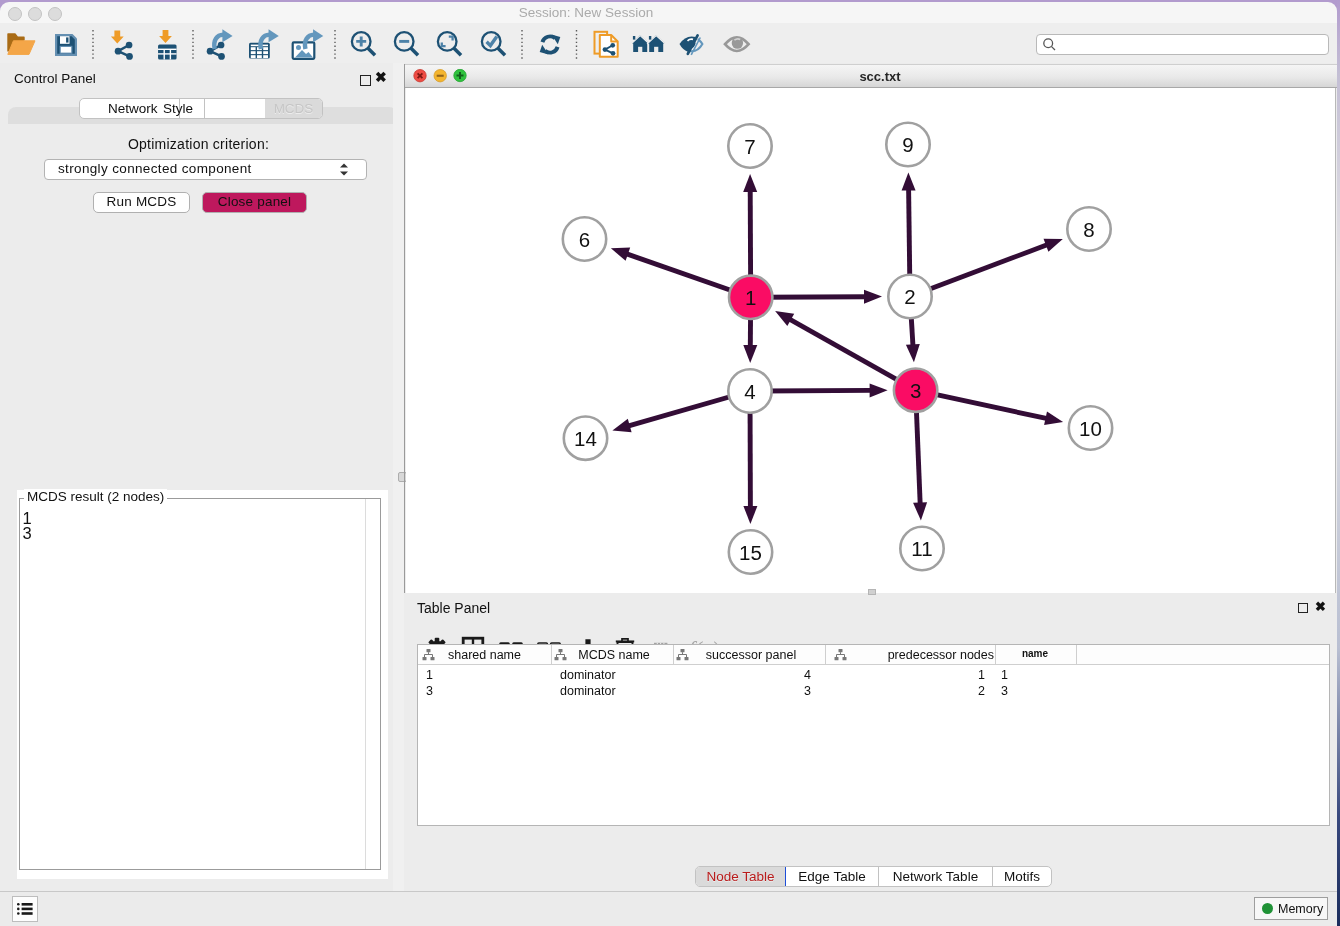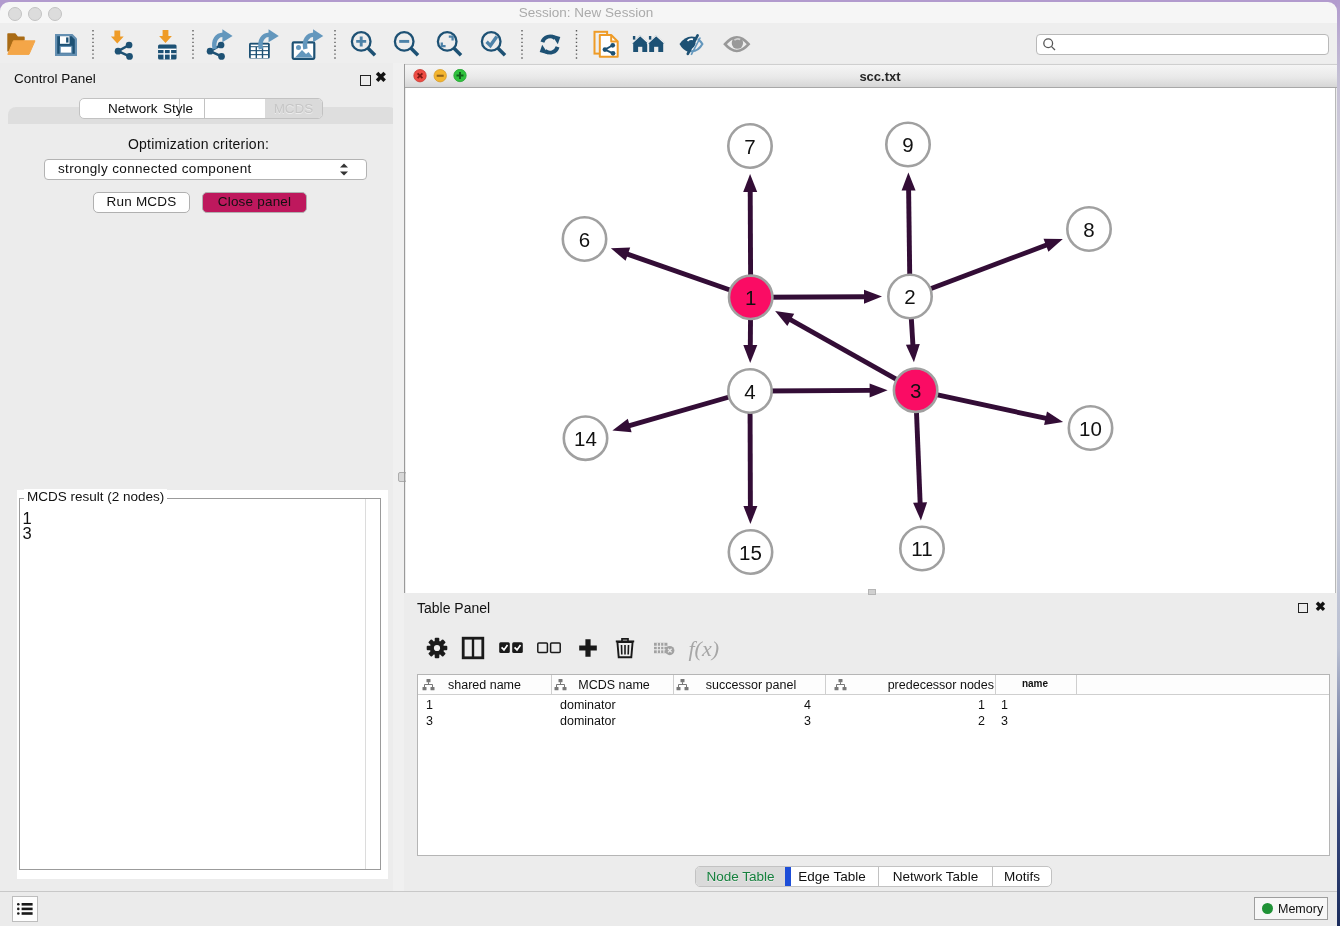--- a/index.html
+++ b/index.html
@@ -352,21 +352,21 @@
 <circle cx="5.8" cy="2.6" r="4.6" fill="#a2a2a2"></circle>
           <path d="M4 0.8 L7.6 4.4 M7.6 0.8 L4 4.4" stroke="#ececec" stroke-width="1.3"></path>
         </g>
       </g>
       <g transform="translate(285,16)">
         <text x="-13.5" y="7.5" font-family="Liberation Serif, serif" font-style="italic" font-size="22px" fill="#a6a6a6">f(x)</text>
       </g>
     </svg>
   </div>
 
-<div class="abs" style="left:417px;top:674px;width:913px;height:182px;background:#fff;border:1px solid #b5b5b5;box-sizing:border-box;">
+<div class="abs" style="left:417px;top:644px;width:913px;height:182px;background:#fff;border:1px solid #b5b5b5;box-sizing:border-box;">
   <div class="abs" style="left:0;top:0;width:911px;height:20px;background:#fdfdfd;border-bottom:1px solid #cfcfcf;box-sizing:border-box;"></div>
     <div class="abs" style="left:0;top:3px;width:133px;text-align:center;font-size:12.5px;">shared name</div>
     <div class="abs" style="left:137px;top:3px;width:118px;text-align:center;font-size:12.5px;">MCDS name</div>
     <div class="abs" style="left:259px;top:3px;width:148px;text-align:center;font-size:12.5px;">successor panel</div>
     <div class="abs" style="left:411px;top:3px;width:165px;text-align:right;font-size:12.5px;">predecessor nodes</div>
     <div class="abs" style="left:576px;top:3px;width:82px;text-align:center;font-size:10px;font-weight:bold;">name</div>
   <div class="abs" style="left:133px;top:0;width:1px;height:20px;background:#cfcfcf;"></div>
 <div class="abs" style="left:255px;top:0;width:1px;height:20px;background:#cfcfcf;"></div>
 <div class="abs" style="left:407px;top:0;width:1px;height:20px;background:#cfcfcf;"></div>
 <div class="abs" style="left:576.5px;top:0;width:1px;height:20px;background:#cfcfcf;"></div>
@@ -410,21 +410,21 @@
 <div class="abs" style="left:470px;top:23px;width:97px;text-align:right;font-size:12.5px;">1</div>
 <div class="abs" style="left:583px;top:23px;font-size:12.5px;">1</div>
 <div class="abs" style="left:8px;top:39px;font-size:12.5px;">3</div>
 <div class="abs" style="left:142px;top:39px;font-size:12.5px;">dominator</div>
 <div class="abs" style="left:300px;top:39px;width:93px;text-align:right;font-size:12.5px;">3</div>
 <div class="abs" style="left:470px;top:39px;width:97px;text-align:right;font-size:12.5px;">2</div>
 <div class="abs" style="left:583px;top:39px;font-size:12.5px;">3</div>
 </div>
 
 <div class="abs" style="left:695px;top:866px;width:355px;height:19px;background:#fff;border:1px solid #c2c2c2;border-radius:5px;overflow:hidden;">
-  <div class="abs" style="left:0;top:0;width:89px;height:19px;background:#dadada;text-align:center;font-size:13.5px;line-height:19px;color:#15803d;text-shadow:0 1px 0 #ececec;border-right:6px solid #1d4ed8;">Node Table</div>
+  <div class="abs" style="left:0;top:0;width:89px;height:19px;background:#dadada;text-align:center;font-size:13.5px;line-height:19px;color:#b91c1c;text-shadow:0 1px 0 #ececec;border-right:1px solid #1d4ed8;">Node Table</div>
   <div class="abs" style="left:90px;top:0;width:92px;height:19px;text-align:center;font-size:13.5px;line-height:19px;border-right:1px solid #c2c2c2;">Edge Table</div>
   <div class="abs" style="left:183px;top:0;width:113px;height:19px;text-align:center;font-size:13.5px;line-height:19px;border-right:1px solid #c2c2c2;">Network Table</div>
   <div class="abs" style="left:297px;top:0;width:58px;height:19px;text-align:center;font-size:13.5px;line-height:19px;">Motifs</div>
 </div>
 
 <div class="abs" style="left:0;top:891px;width:1337px;height:35px;background:#ebebeb;border-top:1px solid #c8c8c8;"></div>
 <div class="abs" style="left:12px;top:896px;width:26px;height:26px;background:#fdfdfd;border:1px solid #bdbdbd;box-sizing:border-box;"></div>
 <svg class="abs" style="left:17px;top:902px" width="16" height="14" viewBox="0 0 16 14">
   <g fill="#1a1a1a">
       <rect x="0" y="1" width="2.6" height="2.6" rx="1.3"></rect>

